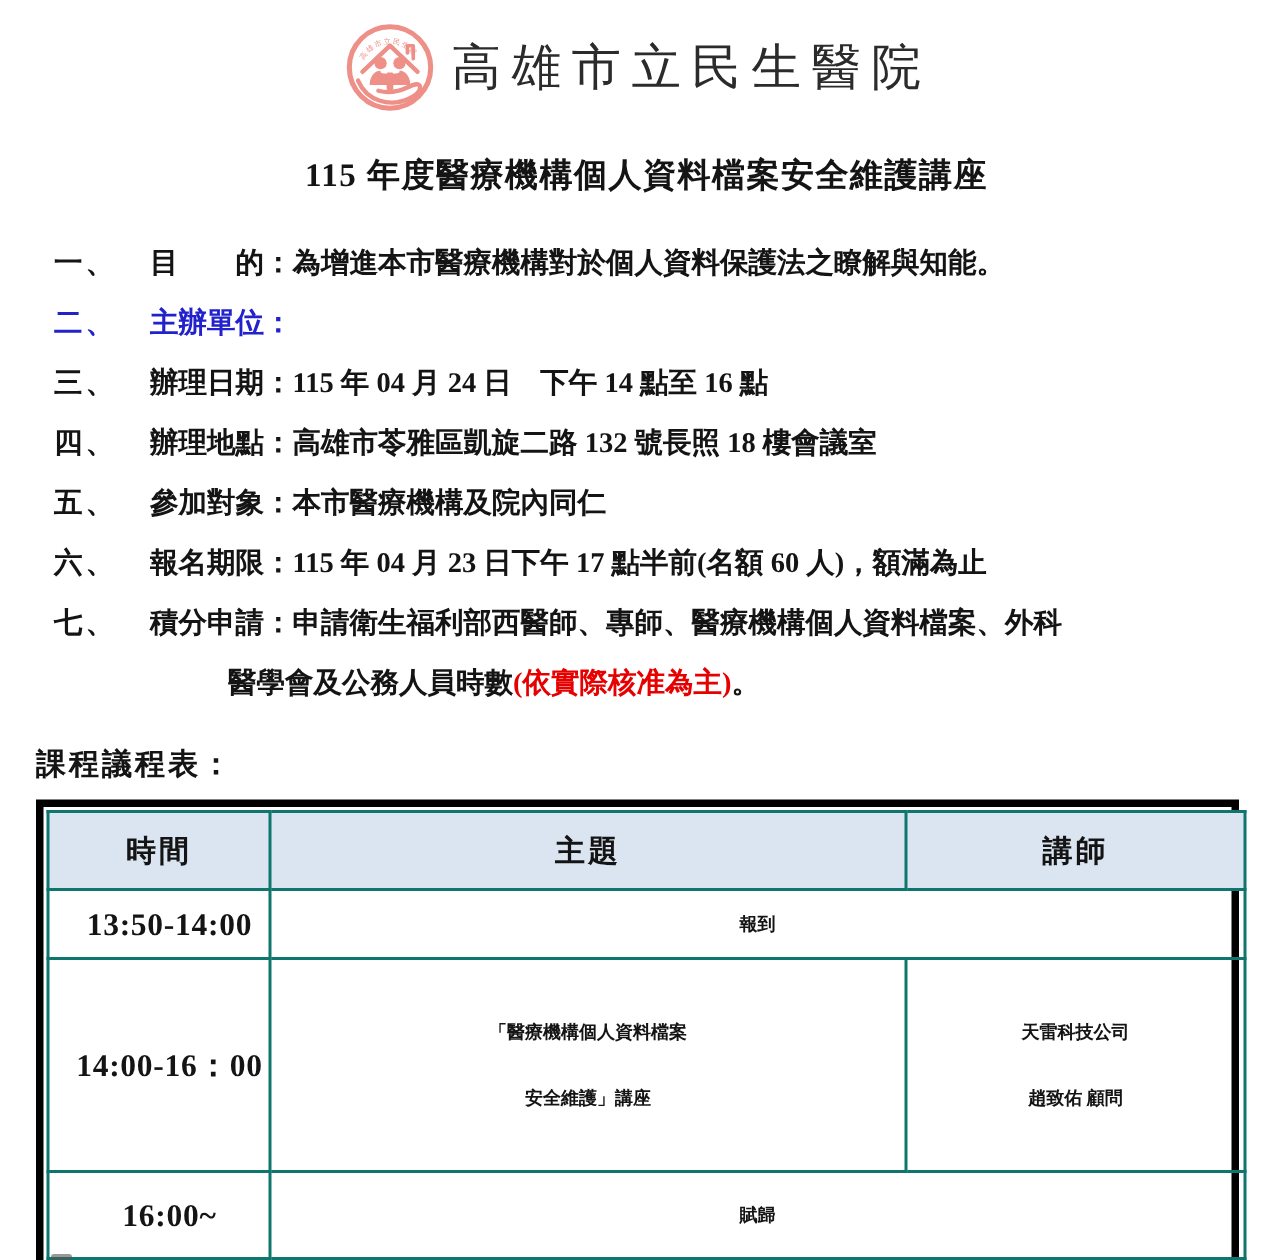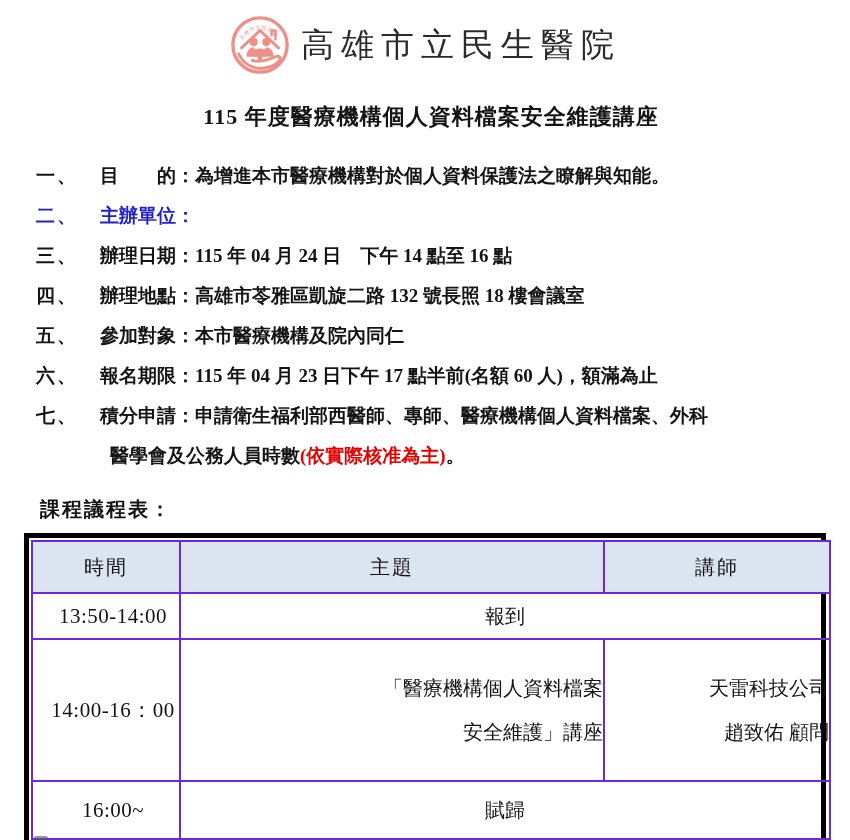--- a/index.html
+++ b/index.html
@@ -12,34 +12,34 @@
   .seal{width:62px;height:62px;flex:0 0 auto;}
   .hosp-name{font-size:33px;letter-spacing:7px;color:#2b2b2b;white-space:nowrap;}
   
   .doc-title{text-align:center;font-size:22px;font-weight:bold;letter-spacing:1px;margin-top:26px;padding-left:12px;}
   
   .items{margin:24px 0 0 36px;font-size:19px;font-weight:bold;}
   .item{display:flex;line-height:40px;white-space:nowrap;}
   .item .num{width:64px;flex:0 0 auto;letter-spacing:2px;}
   .item .lbl{white-space:pre;}
   .item.blue, .item.blue .num, .item.blue .lbl{color:#2222cc;}
-  .cont-line{margin-left:74px;line-height:40px;white-space:nowrap;}
+  .cont-line{margin-left:116px;line-height:40px;white-space:nowrap;}
   .red{color:#e60000;}
   
-  .agenda-label{margin:20px 0 0 40px;font-size:20px;font-weight:bold;letter-spacing:2px;}
+  .agenda-label{margin:20px 0 0 24px;font-size:20px;font-weight:bold;letter-spacing:2px;}
   .tbl-outer{margin:10px 24px 0 24px;border:5px solid #000;padding:2px;}
   table{border-collapse:collapse;width:100%;table-layout:fixed;}
-  th,td{border:2px solid #6d28d9;text-align:center;font-weight:normal;padding:0;}
+  th,td{border:2px solid #0f766e;text-align:center;font-weight:bold;padding:0;}
   th{background:#dbe5f1;font-size:20px;height:50px;letter-spacing:2px;}
-  td{font-size:20px;}
+  td{font-size:12px;}
   col.c-time{width:148px;} col.c-topic{width:424px;} col.c-speaker{width:226px;}
   tr.r1 td{height:44px;}
   tr.r2 td{height:140px;}
   tr.r3 td{height:56px;}
-  .two-line div{line-height:44px;text-align:right;}
+  .two-line div{line-height:44px;}
   .time-cell{font-size:21px;letter-spacing:0.5px;padding-left:14px;}
   .stray-mark{position:absolute;left:34px;top:836px;width:14px;height:4px;background:#555;opacity:.6;border-radius:2px;}
 </style>
 </head>
 <body>
 
 <div class="hosp-header">
   <svg class="seal" viewBox="0 0 64 64">
     <g fill="none" stroke="#ee8f88" stroke-width="3" stroke-linecap="round" stroke-linejoin="round">
       <circle cx="32" cy="32" r="28" stroke-width="3.5"></circle>

